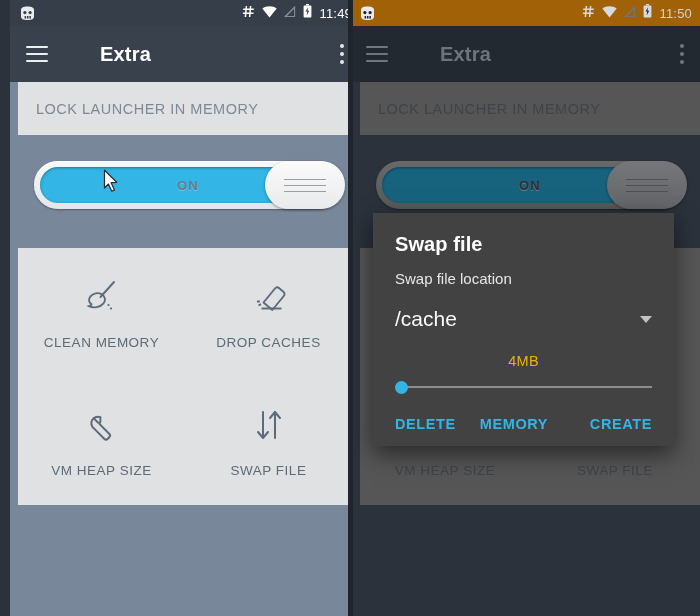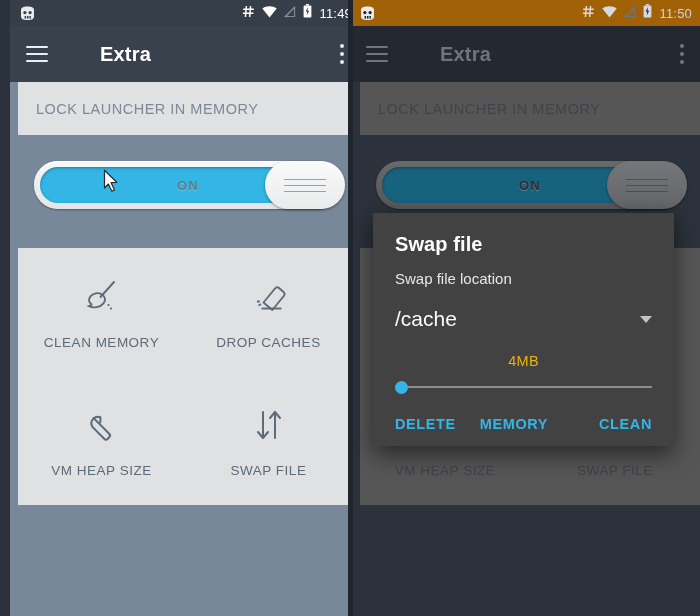--- a/index.html
+++ b/index.html
@@ -356,19 +356,19 @@
         <div class="slider">
           <span class="slider-rail"></span>
           <span class="slider-thumb"></span>
         </div>
       </div>
       <div class="dlg-actions">
         <button class="dlg-btn">DELETE</button>
         <span class="spacer"></span>
         <button class="dlg-btn">MEMORY</button>
         <span class="gap"></span>
-        <button class="dlg-btn">CLEAN</button>
+        <button class="dlg-btn">CREATE</button>
       </div>
     </div>
   </div>
 
   <div class="divider"></div>
 </div>
 
 </body></html>

